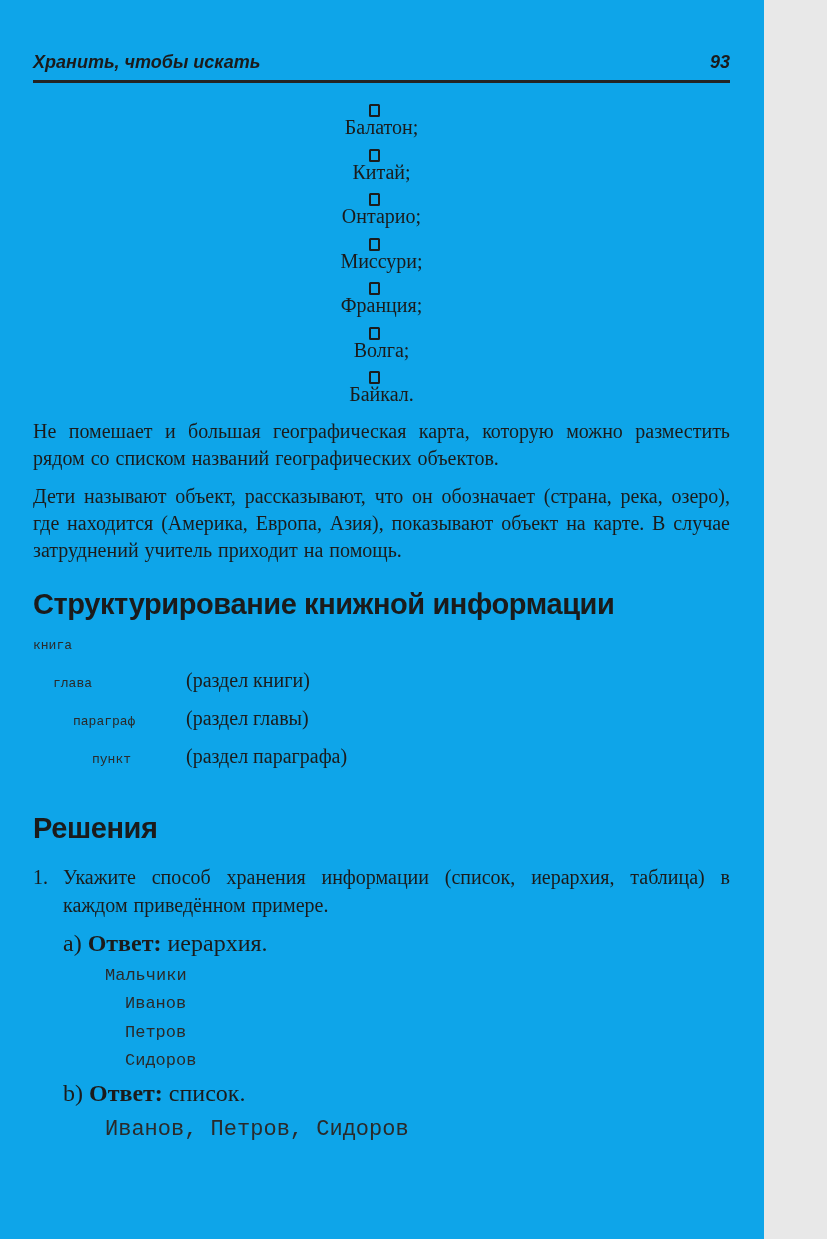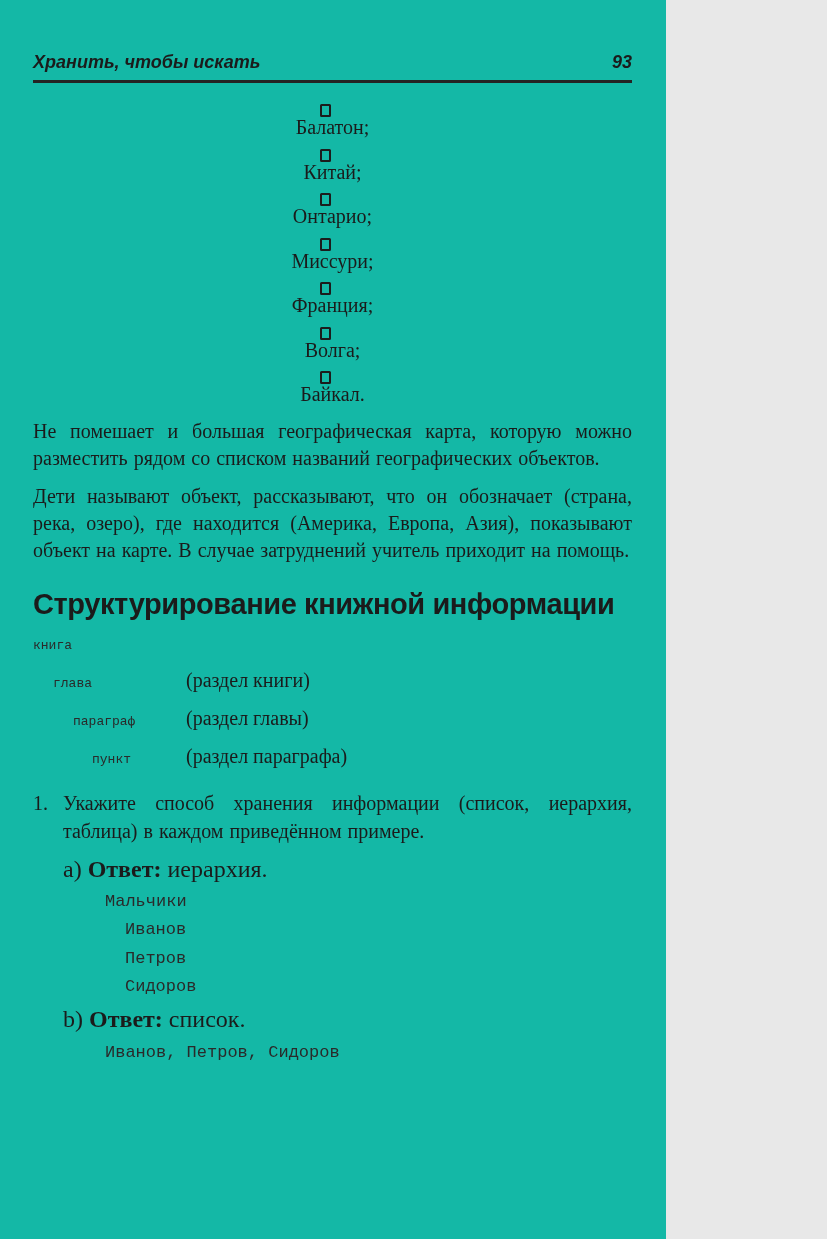--- a/index.html
+++ b/index.html
@@ -1,19 +1,19 @@
 <!DOCTYPE html>
 <html lang="ru"><head>
 <meta charset="utf-8">
 <style>
   * { margin:0; padding:0; box-sizing:border-box; }
   html,body { background:#e8e8e8; }
   .page {
-    width:666px; height:1239px;
-    background:#14b8a6;
+    width:764px; height:1239px;
+    background:#0ea5e9;
     color:#1b1b1b;
     font-family:"Liberation Serif", serif;
     padding:52px 34px 6px 33px;
     position:relative;
     overflow:hidden;
   }
   
   .header-row {
     display:flex; justify-content:space-between; align-items:flex-end;
     font-family:"Liberation Sans", sans-serif;
@@ -67,21 +67,21 @@
   .task-num { flex:0 0 30px; }
   .task-text { text-align:justify; word-spacing:1px; }
   .answer-line { margin:13px 0 0 30px; font-size:24px; line-height:22px; }
   .answer-word { font-weight:bold; }
   .tree { margin-top:13px; font-family:"Liberation Mono", monospace; font-size:17px; color:#2a2a2a; }
   .tree-root  { margin-left:72px; line-height:17px; margin-bottom:11.5px; }
   .tree-child { margin-left:92px; line-height:17px; margin-bottom:11.5px; }
   .mono-line {
     margin:13px 0 0 72px;
     font-family:"Liberation Mono", monospace;
-    font-size:17px; color:#2a2a2a;
+    font-size:22px; color:#2a2a2a;
   }
 </style>
 </head>
 <body>
 
 <div class="page">
 
   <div class="header-row">
     <span>Хранить, чтобы искать</span>
     <span>93</span>
@@ -134,20 +134,21 @@
     <div class="scheme-row">
       <span class="term lvl2">параграф</span>
       <span class="note">(раздел главы)</span>
     </div>
     <div class="scheme-row">
       <span class="term lvl3">пункт</span>
       <span class="note">(раздел параграфа)</span>
     </div>
   </div>
 
+  <h1 class="sec-heading solutions">Решения</h1>
 
   <div class="task">
     <span class="task-num">1.</span>
     <span class="task-text">Укажите способ хранения информации (список, иерархия, таблица) в каждом приведённом примере.</span>
   </div>
 
   <div class="answer-line">
     <span>a)</span>
     <span class="answer-word">Ответ:</span>
     <span>иерархия.</span>

